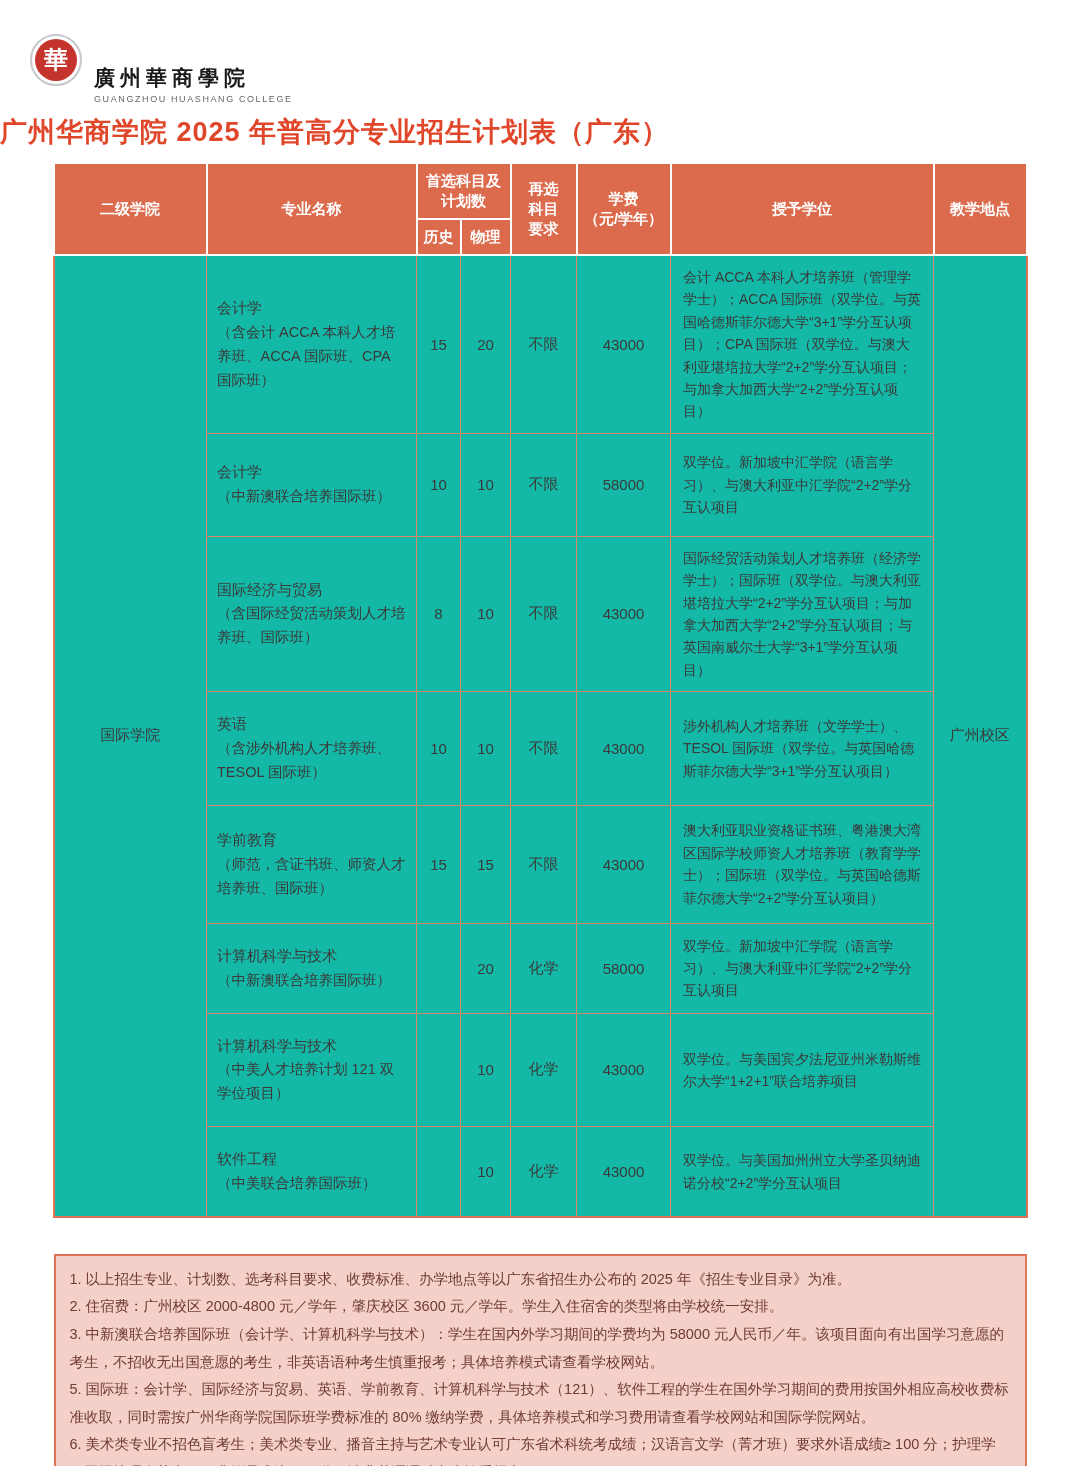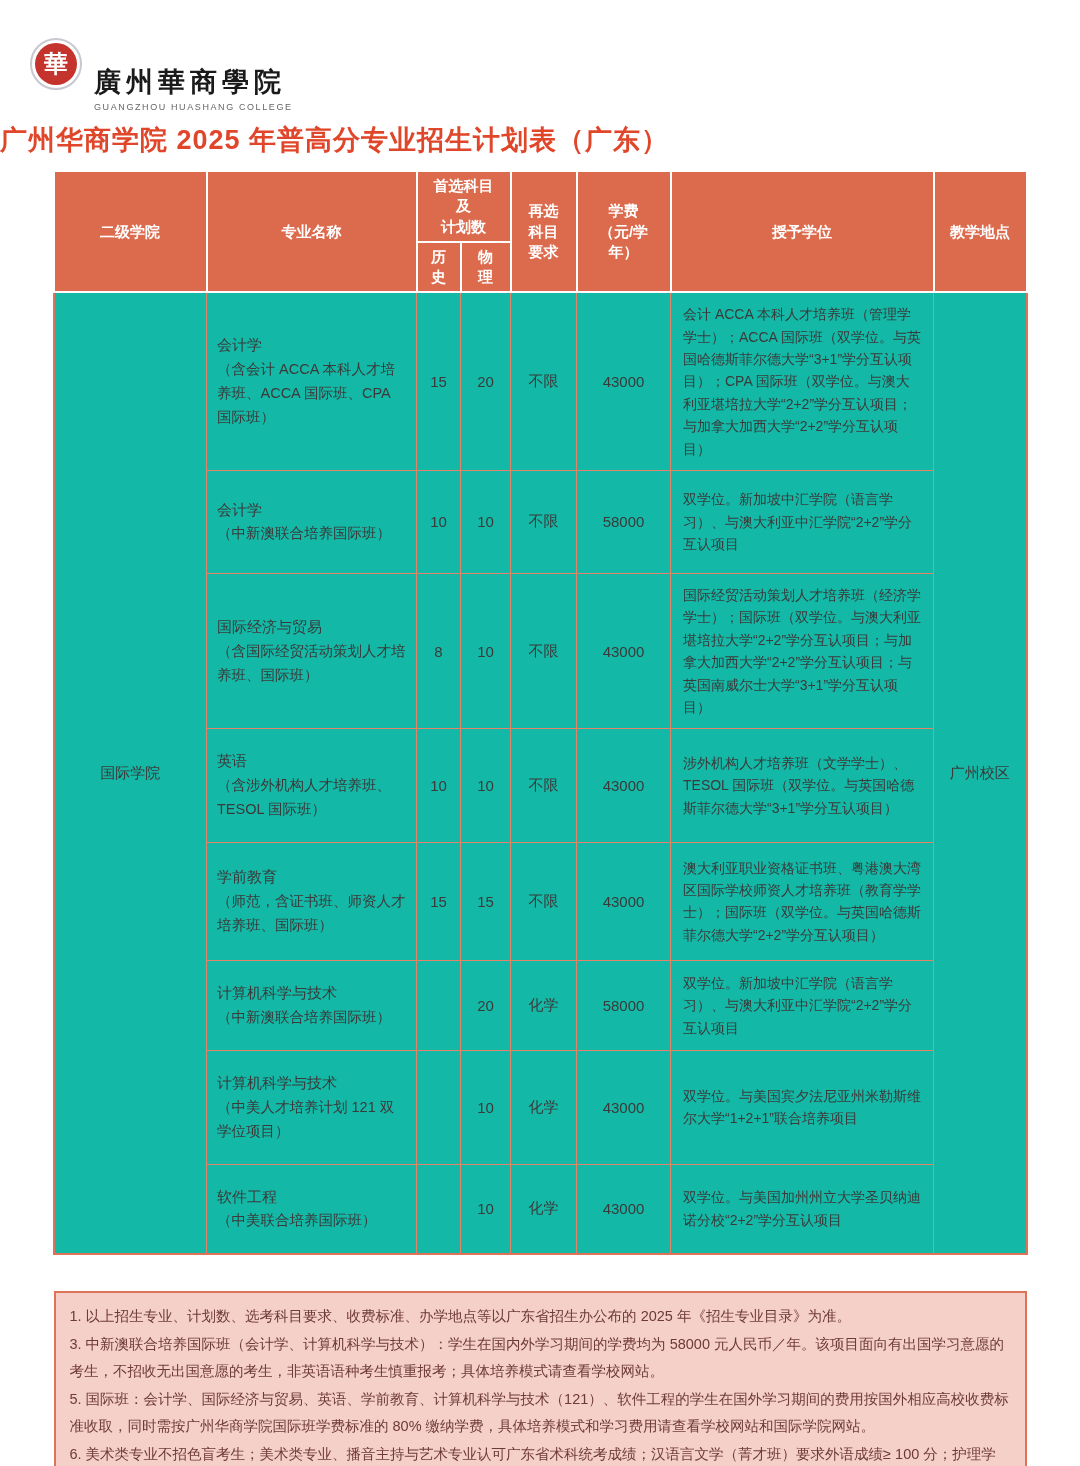--- a/index.html
+++ b/index.html
@@ -16,39 +16,39 @@
     box-sizing:border-box;
   }
   .emblem-core{
     width:42px;height:42px;border-radius:50%;background:#c5342c;color:#fff;
     display:flex;align-items:center;justify-content:center;
     font-family:"Liberation Serif","DejaVu Serif",serif;
     font-weight:bold;font-size:24px;line-height:1;
   }
   .logo-text .zh{
     font-family:"Liberation Serif","DejaVu Serif",serif;
-    font-weight:bold;font-size:27px;letter-spacing:5px;color:#1a1a1a;margin-top:48px;
+    font-weight:bold;font-size:21px;letter-spacing:5px;color:#1a1a1a;margin-top:48px;
   }
   .logo-text .en{
     font-size:9px;letter-spacing:1.6px;color:#666;margin-top:2px;
   }
   
   .page-title{
     text-align:left;margin-top:10px;
     color:#e0462a;font-size:27px;font-weight:bold;letter-spacing:1px;
   }
   
   table.plan{
     width:973px;margin:12px auto 0;border-collapse:collapse;table-layout:fixed;
     border:2px solid #df7257;
   }
   .plan th{
     background:#dc6a4c;color:#ffffff;font-weight:bold;font-size:15px;
     border:2px solid #ffffff;white-space:pre-line;line-height:1.35;
-    padding:4px 10px;
+    padding:4px 2px;
   }
   .plan td{
     border:1px solid #e28468;background:#14b8a6;font-size:15px;
     vertical-align:middle;padding:8px 6px;box-sizing:border-box;
   }
   .plan td.college,.plan td.campus{text-align:center;font-size:15px;}
   .plan td.major{text-align:left;line-height:1.65;padding:20px 10px;margin-top:48px;}
   .plan td.major .mname{font-size:15px;}
   .plan td.major .mnote{font-size:14.5px;}
   .plan td.num{text-align:center;}
@@ -202,16 +202,17 @@
         <td class="num">10</td>
         <td class="num">化学</td>
         <td class="num">43000</td>
         <td class="degree">双学位。与美国加州州立大学圣贝纳迪诺分校“2+2”学分互认项目</td>
       </tr>
     </tbody>
 </table>
 
 <div class="notes-box">
   <div>1. 以上招生专业、计划数、选考科目要求、收费标准、办学地点等以广东省招生办公布的 2025 年《招生专业目录》为准。</div>
+  <div>2. 住宿费：广州校区 2000-4800 元／学年，肇庆校区 3600 元／学年。学生入住宿舍的类型将由学校统一安排。</div>
   <div>3. 中新澳联合培养国际班（会计学、计算机科学与技术）：学生在国内外学习期间的学费均为 58000 元人民币／年。该项目面向有出国学习意愿的考生，不招收无出国意愿的考生，非英语语种考生慎重报考；具体培养模式请查看学校网站。</div>
   <div>5. 国际班：会计学、国际经济与贸易、英语、学前教育、计算机科学与技术（121）、软件工程的学生在国外学习期间的费用按国外相应高校收费标准收取，同时需按广州华商学院国际班学费标准的 80% 缴纳学费，具体培养模式和学习费用请查看学校网站和国际学院网站。</div>
   <div>6. 美术类专业不招色盲考生；美术类专业、播音主持与艺术专业认可广东省术科统考成绩；汉语言文学（菁才班）要求外语成绩≥ 100 分；护理学（国际护理全英班）要求外语成绩≥ 80 分，请非英语语种考生慎重报考。</div>
 </div>
 
 </body></html>

